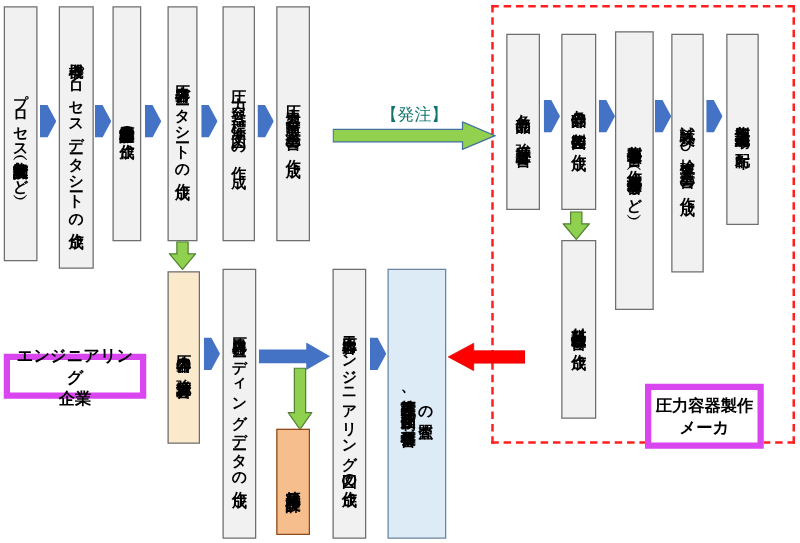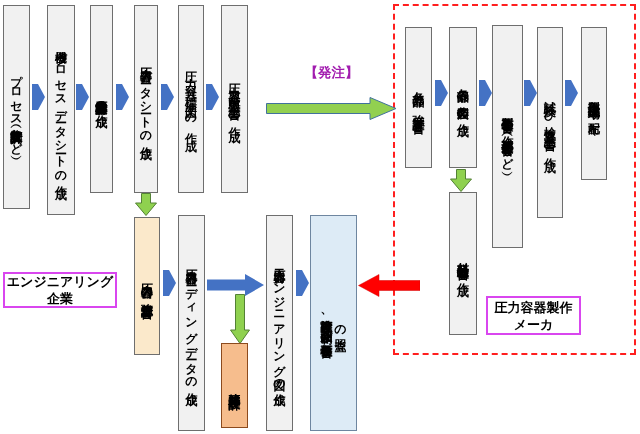--- a/index.html
+++ b/index.html
@@ -17,25 +17,25 @@
   .salmon{background:#F6BD8D;border-color:#8C4A1D;}
 
   .ls1{letter-spacing:1px;}
   .ls2{letter-spacing:2px;}
   .ls3{letter-spacing:3px;}
   .ls6{letter-spacing:6px;}
 
   .hbox{
     position:absolute;box-sizing:border-box;
     display:flex;flex-direction:column;align-items:center;justify-content:center;
-    background:#ffffff;border:2px solid #d946ef;
-    font-weight:bold;font-size:13px;line-height:17px;color:#000;text-align:center;
+    background:#ffffff;border:5px solid #d946ef;
+    font-weight:bold;font-size:13px;line-height:17px;color:#000;text-align:center;margin-top:11px;
   }
 
-  .ann{position:absolute;font-weight:bold;color:#a21caf;text-align:center;}
+  .ann{position:absolute;font-weight:normal;color:#0f766e;text-align:center;margin-top:19px;}
 
   .arr{position:absolute;display:block;}
 
   #vendor-frame{
     position:absolute;left:393px;top:4px;width:243px;height:351px;
     border:2px dashed #FF1F1F;box-sizing:border-box;background:transparent;
   }
 
   
   #review-box{
@@ -123,21 +123,21 @@
       <polygon points="0,0 6,0 13,13 6,26 0,26" fill="#4472C4"></polygon>
     </svg>
 
   <svg class="arr" style="left:450px;top:169px;" width="22" height="23" viewBox="0 0 22 23">
     <polygon points="6.5,0.5 15.5,0.5 15.5,10 21.5,10 11,22.5 0.5,10 6.5,10" fill="#8FD14F" stroke="#538135" stroke-width="1"></polygon>
   </svg>
   <div class="vbox ls1" style="left:449px;top:192px;width:28px;height:143px;">
     <span>材料発注仕様書の作成</span>
   </div>
 
-  <div class="hbox" style="left:486px;top:296px;width:95px;height:39px;">
+  <div class="hbox" style="left:516px;top:296px;width:95px;height:52px;">
     <span>圧力容器製作</span>
     <span>メーカ</span>
   </div>
 
   <div class="hbox" style="left:3px;top:272px;width:114px;height:36px;">
     <span>エンジニアリング</span>
     <span>企業</span>
   </div>
 
   <svg class="arr" style="left:135px;top:193px;" width="22" height="23" viewBox="0 0 22 23">

